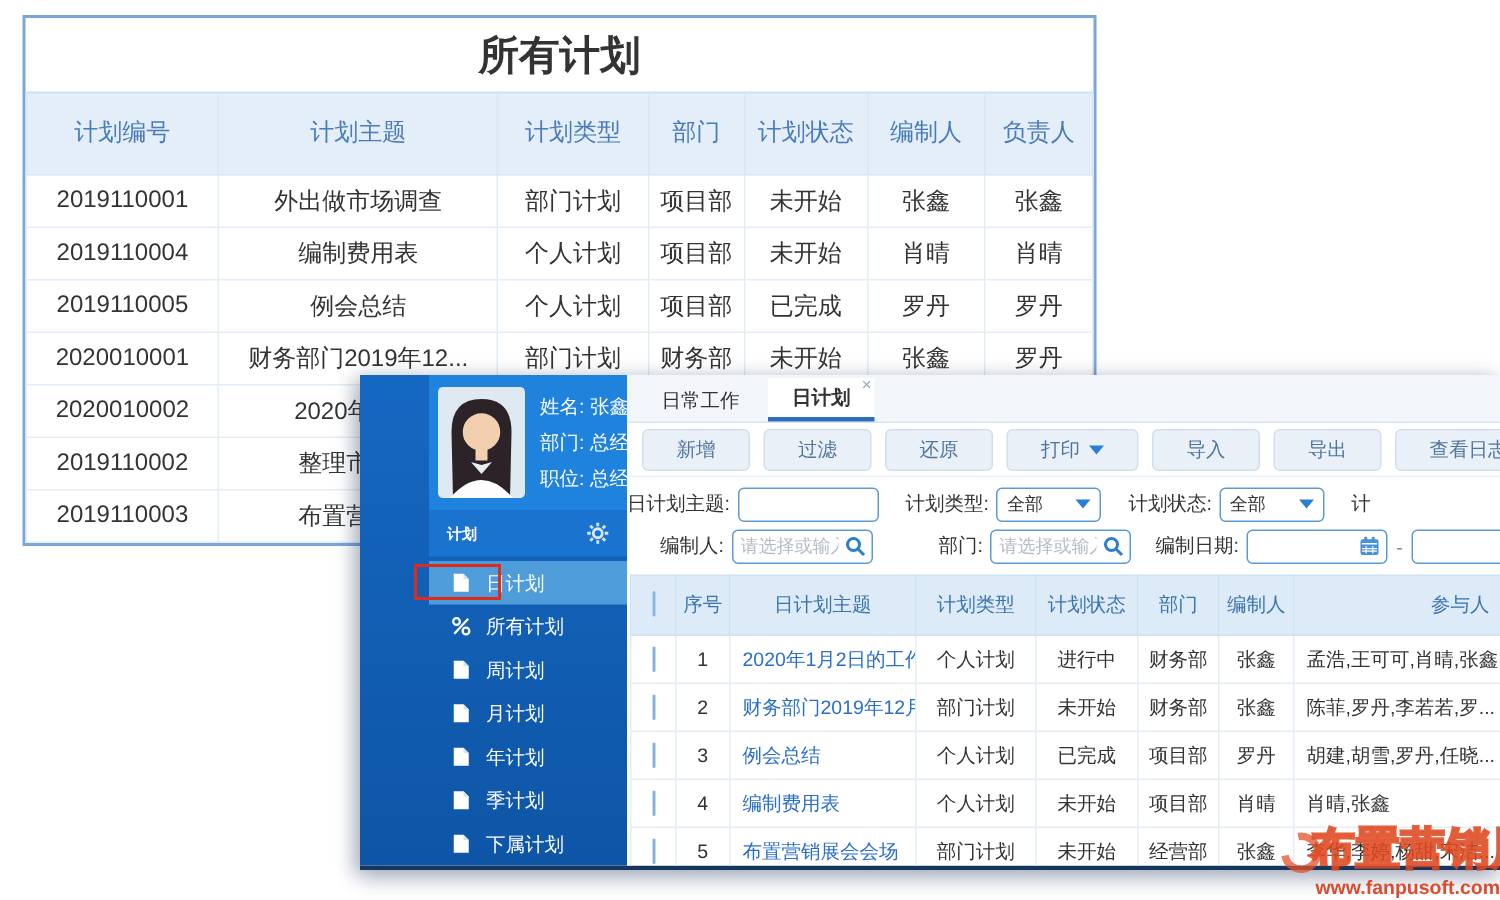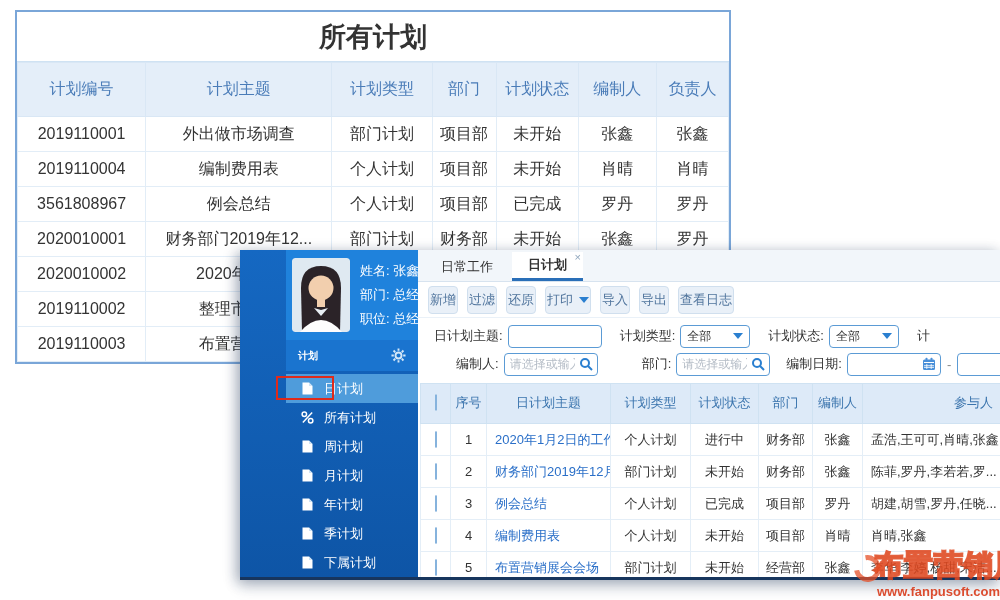--- a/index.html
+++ b/index.html
@@ -30,24 +30,24 @@
   .menu-item.active { background:#4f9cdb; }
   .mi-icon { width:13px; display:flex; justify-content:center; flex:none; }
 
   
   .fg-main { flex:1; min-width:0; overflow:hidden; display:flex; flex-direction:column; background:#fff; }
   .tabbar { height:32px; flex:none; background:#f2f6fa; border-bottom:1px solid #d7e3ef; display:flex; align-items:flex-end; padding-left:7px; gap:3px; }
   .tab { padding:0 16px; height:29px; line-height:29px; font-size:13px; color:#333; position:relative; cursor:pointer; white-space:nowrap; }
   .tab.active { background:#fff; font-weight:bold; border-bottom:3px solid #2a6fb8; line-height:26px; }
   .tab-close { position:absolute; top:0px; right:2px; font-size:11px; font-weight:normal; color:#8fa6bd; line-height:11px; }
   .toolbar { height:36px; flex:none; display:flex; align-items:center; gap:9px; padding:0 10px; border-bottom:1px solid #eaf1f8; }
-  .tbtn { background:#e9f0f8; border:1px solid #d0dfee; border-radius:4px; color:#51759d; font-size:13px; padding:4px 1px; display:flex; align-items:center; gap:6px; cursor:pointer; white-space:nowrap; }
+  .tbtn { background:#e9f0f8; border:1px solid #d0dfee; border-radius:4px; color:#51759d; font-size:13px; padding:4px 22px; display:flex; align-items:center; gap:6px; cursor:pointer; white-space:nowrap; }
   .caret { width:0; height:0; border-left:5px solid transparent; border-right:5px solid transparent; border-top:6px solid #2a7fd0; }
 
-  .filters { flex:none; padding:4px 0 2px 16px; font-size:13px; color:#333; }
+  .filters { flex:none; padding:4px 0 2px 0; font-size:13px; color:#333; }
   .frow { display:flex; align-items:center; height:28px; white-space:nowrap; }
   .flabel { margin-right:5px; }
   .fi { height:23px; width:94px; border:1px solid #5b9bd5; border-radius:4px; background:#fff; font:12px "Liberation Sans",sans-serif; color:#333; padding:0 5px; outline:none; }
   .fi::placeholder { color:#b4bcc6; }
   .fwrap { position:relative; display:inline-flex; align-items:center; }
   .fwrap .fi { padding-right:22px; }
   .fic { position:absolute; right:5px; display:flex; }
   .selbox { height:23px; width:70px; border:1px solid #5b9bd5; border-radius:4px; background:#fff; display:inline-flex; align-items:center; padding:0 6px; cursor:pointer; }
   .selbox .selval { flex:1; font-size:12px; color:#333; }
   .dash { margin:0 6px; color:#888; }
@@ -109,21 +109,21 @@
           <tr>
             <td>2019110004</td>
             <td>编制费用表</td>
             <td>个人计划</td>
             <td>项目部</td>
             <td>未开始</td>
             <td>肖晴</td>
             <td>肖晴</td>
           </tr>
           <tr>
-            <td>3561808967</td>
+            <td>2019110005</td>
             <td>例会总结</td>
             <td>个人计划</td>
             <td>项目部</td>
             <td>已完成</td>
             <td>罗丹</td>
             <td>罗丹</td>
           </tr>
           <tr>
             <td>2020010001</td>
             <td>财务部门2019年12...</td>

